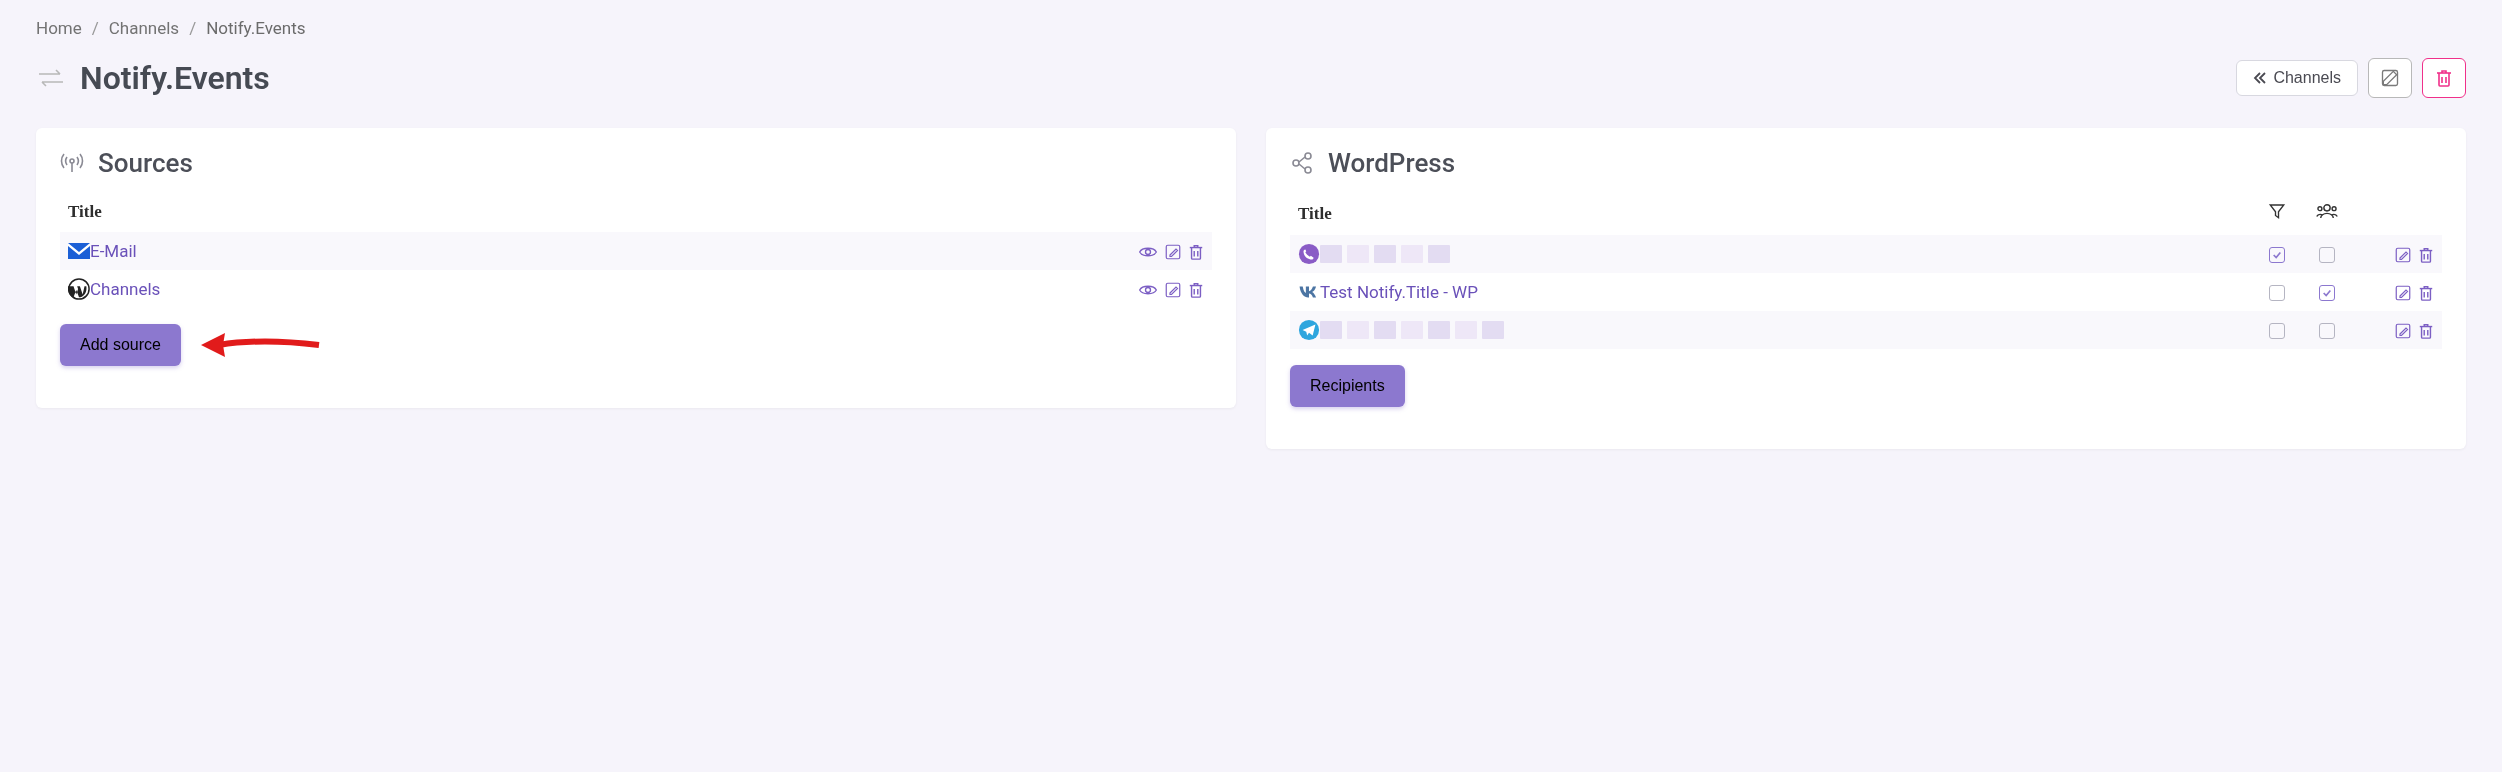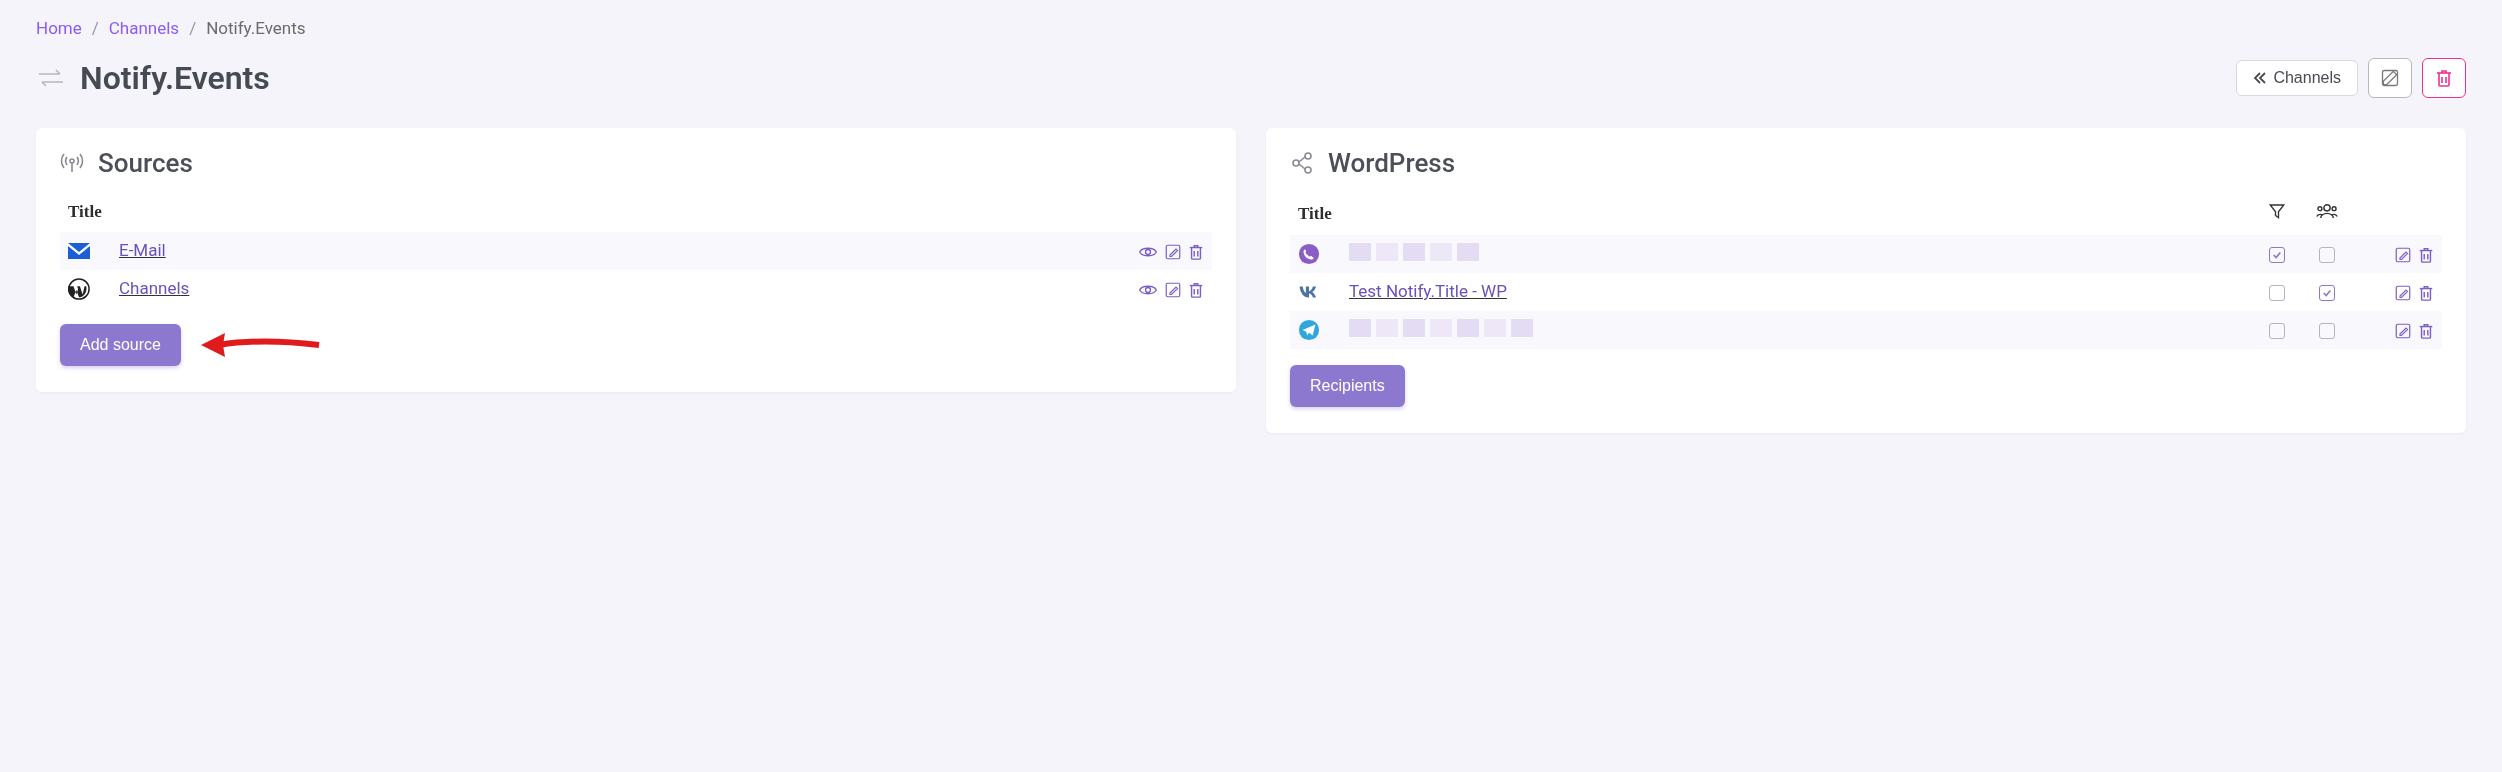--- a/index.html
+++ b/index.html
@@ -11,21 +11,21 @@
   }
 
   
   .breadcrumb {
     display: flex;
     align-items: center;
     gap: 10px;
     font-size: 17px;
     margin-bottom: 20px;
   }
-  .breadcrumb a { color: #8b5cf6; text-decoration: none; }
+  .breadcrumb a { color: #737373; text-decoration: none; }
   .breadcrumb .sep { color: #999; }
   .breadcrumb .current { color: #6b6b6b; }
 
   
   .header-row {
     display: flex;
     align-items: center;
     justify-content: space-between;
     margin-bottom: 30px;
   }
@@ -77,21 +77,21 @@
   
   .cards {
     display: flex;
     gap: 30px;
     align-items: flex-start;
   }
   .card {
     background: #fff;
     border-radius: 6px;
     box-shadow: 0 1px 3px rgba(0,0,0,0.05);
-    padding: 20px 24px 26px 24px;
+    padding: 20px 24px 42px 24px;
     flex: 1;
   }
   .card-header {
     display: flex;
     align-items: center;
     gap: 14px;
     margin-bottom: 18px;
   }
   .card-header .hicon { color: #8a8a94; }
   .card-title {
@@ -123,22 +123,22 @@
     white-space: nowrap;
   }
   .tbl tbody tr:nth-child(odd) td { background: #f9f8fc; }
   .tbl td {
     padding: 8px 8px;
     font-size: 17px;
     vertical-align: middle;
   }
   .title-cell {
     display: flex;
-    gap: 29px;
-    text-decoration: underline;
+    align-items: center;
+    gap: 0;
   }
   .title-cell a { color: #6a51b9; text-decoration: none; }
   .row-icon {
     width: 22px;
     height: 22px;
     display: inline-flex;
     align-items: center;
     justify-content: center;
   }
   .mini-icon {
@@ -158,21 +158,21 @@
     justify-content: center;
     color: #8c78cf;
     cursor: pointer;
   }
   .checkbox.unchecked { border-color: #b5b5c2; color: transparent; }
   .btn-primary {
     display: inline-flex;
     align-items: center;
     padding: 12px 20px;
     background: #8c78cf;
-    color: #ffffff;
+    color: #000000;
     border: none;
     border-radius: 6px;
     font-size: 16px;
     cursor: pointer;
     margin-top: 16px;
     box-shadow: 0 2px 4px rgba(140,120,207,0.35);
   }
 
   
   .sources-footer {

